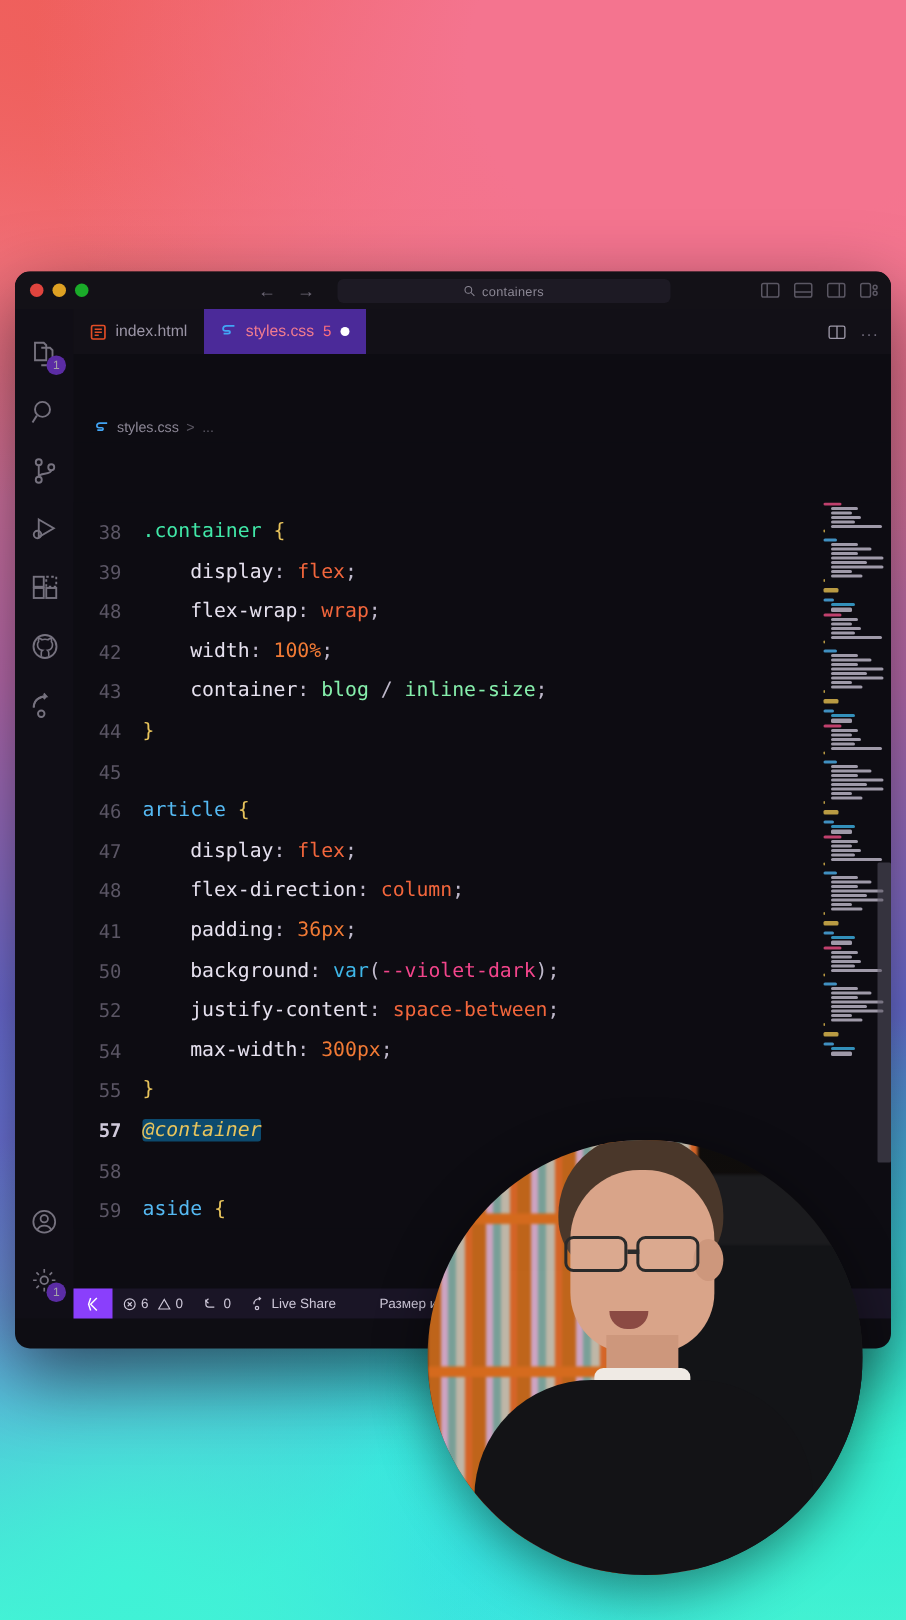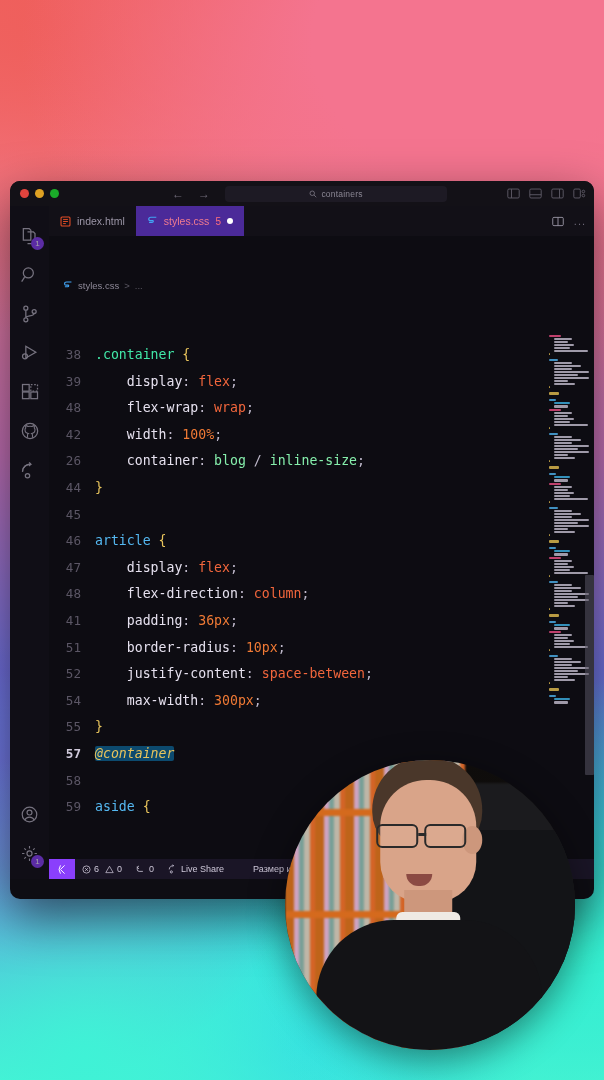--- a/index.html
+++ b/index.html
@@ -302,28 +302,28 @@
         <span class="bc-sep">&gt;</span>
         <span class="bc-sep">...</span>
       </div>
 
       <div class="code-wrap">
         <div class="code" id="code-lines">
             <div class="ln"><span class="num">38</span><span class="txt"><span class="t-sel">.container</span><span class="t-punc"> </span><span class="t-brace">{</span></span></div>
             <div class="ln"><span class="num">39</span><span class="txt"><span class="t-prop">    display</span><span class="t-punc">: </span><span class="t-val">flex</span><span class="t-punc">;</span></span></div>
             <div class="ln"><span class="num">48</span><span class="txt"><span class="t-prop">    flex-wrap</span><span class="t-punc">: </span><span class="t-val">wrap</span><span class="t-punc">;</span></span></div>
             <div class="ln"><span class="num">42</span><span class="txt"><span class="t-prop">    width</span><span class="t-punc">: </span><span class="t-num">100%</span><span class="t-punc">;</span></span></div>
-            <div class="ln"><span class="num">26</span><span class="txt"><span class="t-prop">    container</span><span class="t-punc">: </span><span class="t-pink">blog</span><span class="t-punc"> / </span><span class="t-pink">inline-size</span><span class="t-punc">;</span></span></div>
+            <div class="ln"><span class="num">43</span><span class="txt"><span class="t-prop">    container</span><span class="t-punc">: </span><span class="t-pink">blog</span><span class="t-punc"> / </span><span class="t-pink">inline-size</span><span class="t-punc">;</span></span></div>
             <div class="ln"><span class="num">44</span><span class="txt"><span class="t-brace">}</span></span></div>
             <div class="ln"><span class="num">45</span><span class="txt"></span></div>
             <div class="ln"><span class="num">46</span><span class="txt"><span class="t-tag">article</span><span class="t-punc"> </span><span class="t-brace">{</span></span></div>
             <div class="ln"><span class="num">47</span><span class="txt"><span class="t-prop">    display</span><span class="t-punc">: </span><span class="t-val">flex</span><span class="t-punc">;</span></span></div>
             <div class="ln"><span class="num">48</span><span class="txt"><span class="t-prop">    flex-direction</span><span class="t-punc">: </span><span class="t-val">column</span><span class="t-punc">;</span></span></div>
             <div class="ln"><span class="num">41</span><span class="txt"><span class="t-prop">    padding</span><span class="t-punc">: </span><span class="t-num">36px</span><span class="t-punc">;</span></span></div>
-            <div class="ln"><span class="num">51</span><span class="txt"><span class="t-prop">    border-radius</span><span class="t-punc">: </span><span class="t-num">10px</span><span class="t-punc">;</span></span></div>
+            <div class="ln"><span class="num">50</span><span class="txt"><span class="t-prop">    background</span><span class="t-punc">: </span><span class="t-fn">var</span><span class="t-punc">(</span><span class="t-var">--violet-dark</span><span class="t-punc">)</span><span class="t-punc">;</span></span></div>
             <div class="ln"><span class="num">52</span><span class="txt"><span class="t-prop">    justify-content</span><span class="t-punc">: </span><span class="t-val">space-between</span><span class="t-punc">;</span></span></div>
             <div class="ln"><span class="num">54</span><span class="txt"><span class="t-prop">    max-width</span><span class="t-punc">: </span><span class="t-num">300px</span><span class="t-punc">;</span></span></div>
             <div class="ln"><span class="num">55</span><span class="txt"><span class="t-brace">}</span></span></div>
             <div class="ln cur"><span class="num">57</span><span class="txt"><span class="t-at sel">@container</span></span></div>
             <div class="ln"><span class="num">58</span><span class="txt"></span></div>
             <div class="ln"><span class="num">59</span><span class="txt"><span class="t-tag">aside</span><span class="t-punc"> </span><span class="t-brace">{</span></span></div>
             <div class="ln"><span class="num">60</span><span class="txt"><span class="t-fn">    background-c</span></span></div>
           </div>
 
         <div class="minimap" id="minimap">

